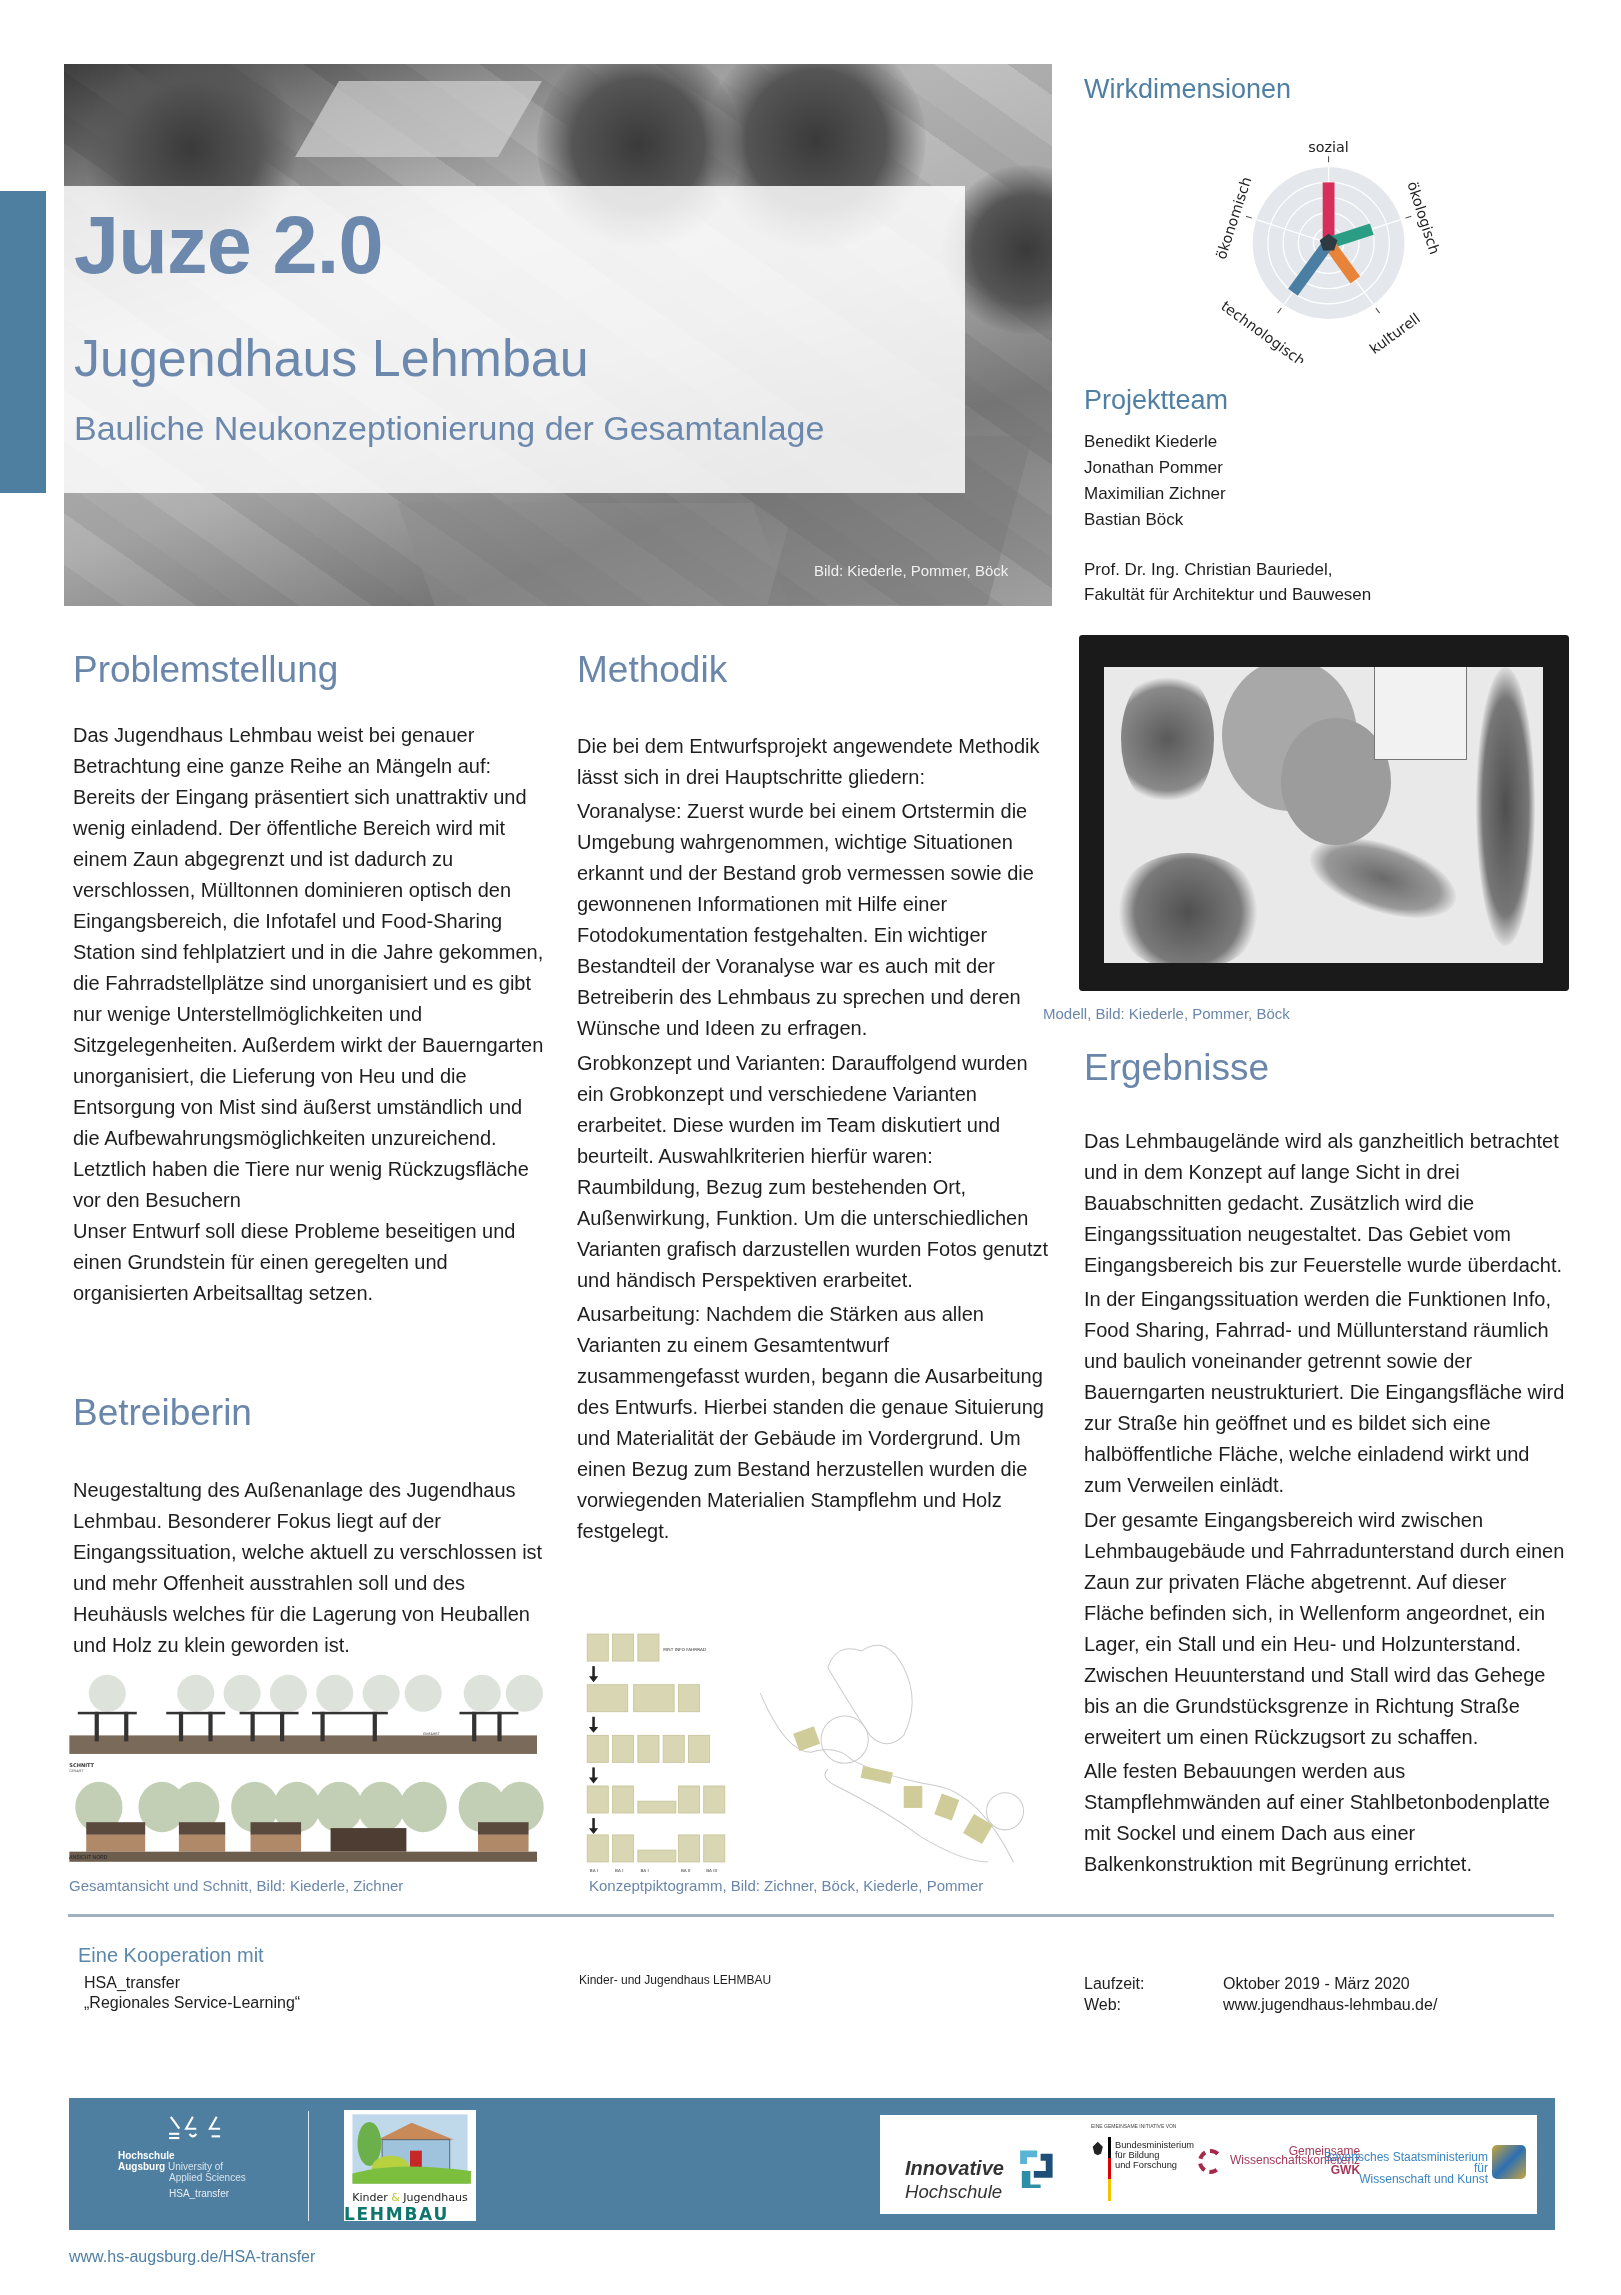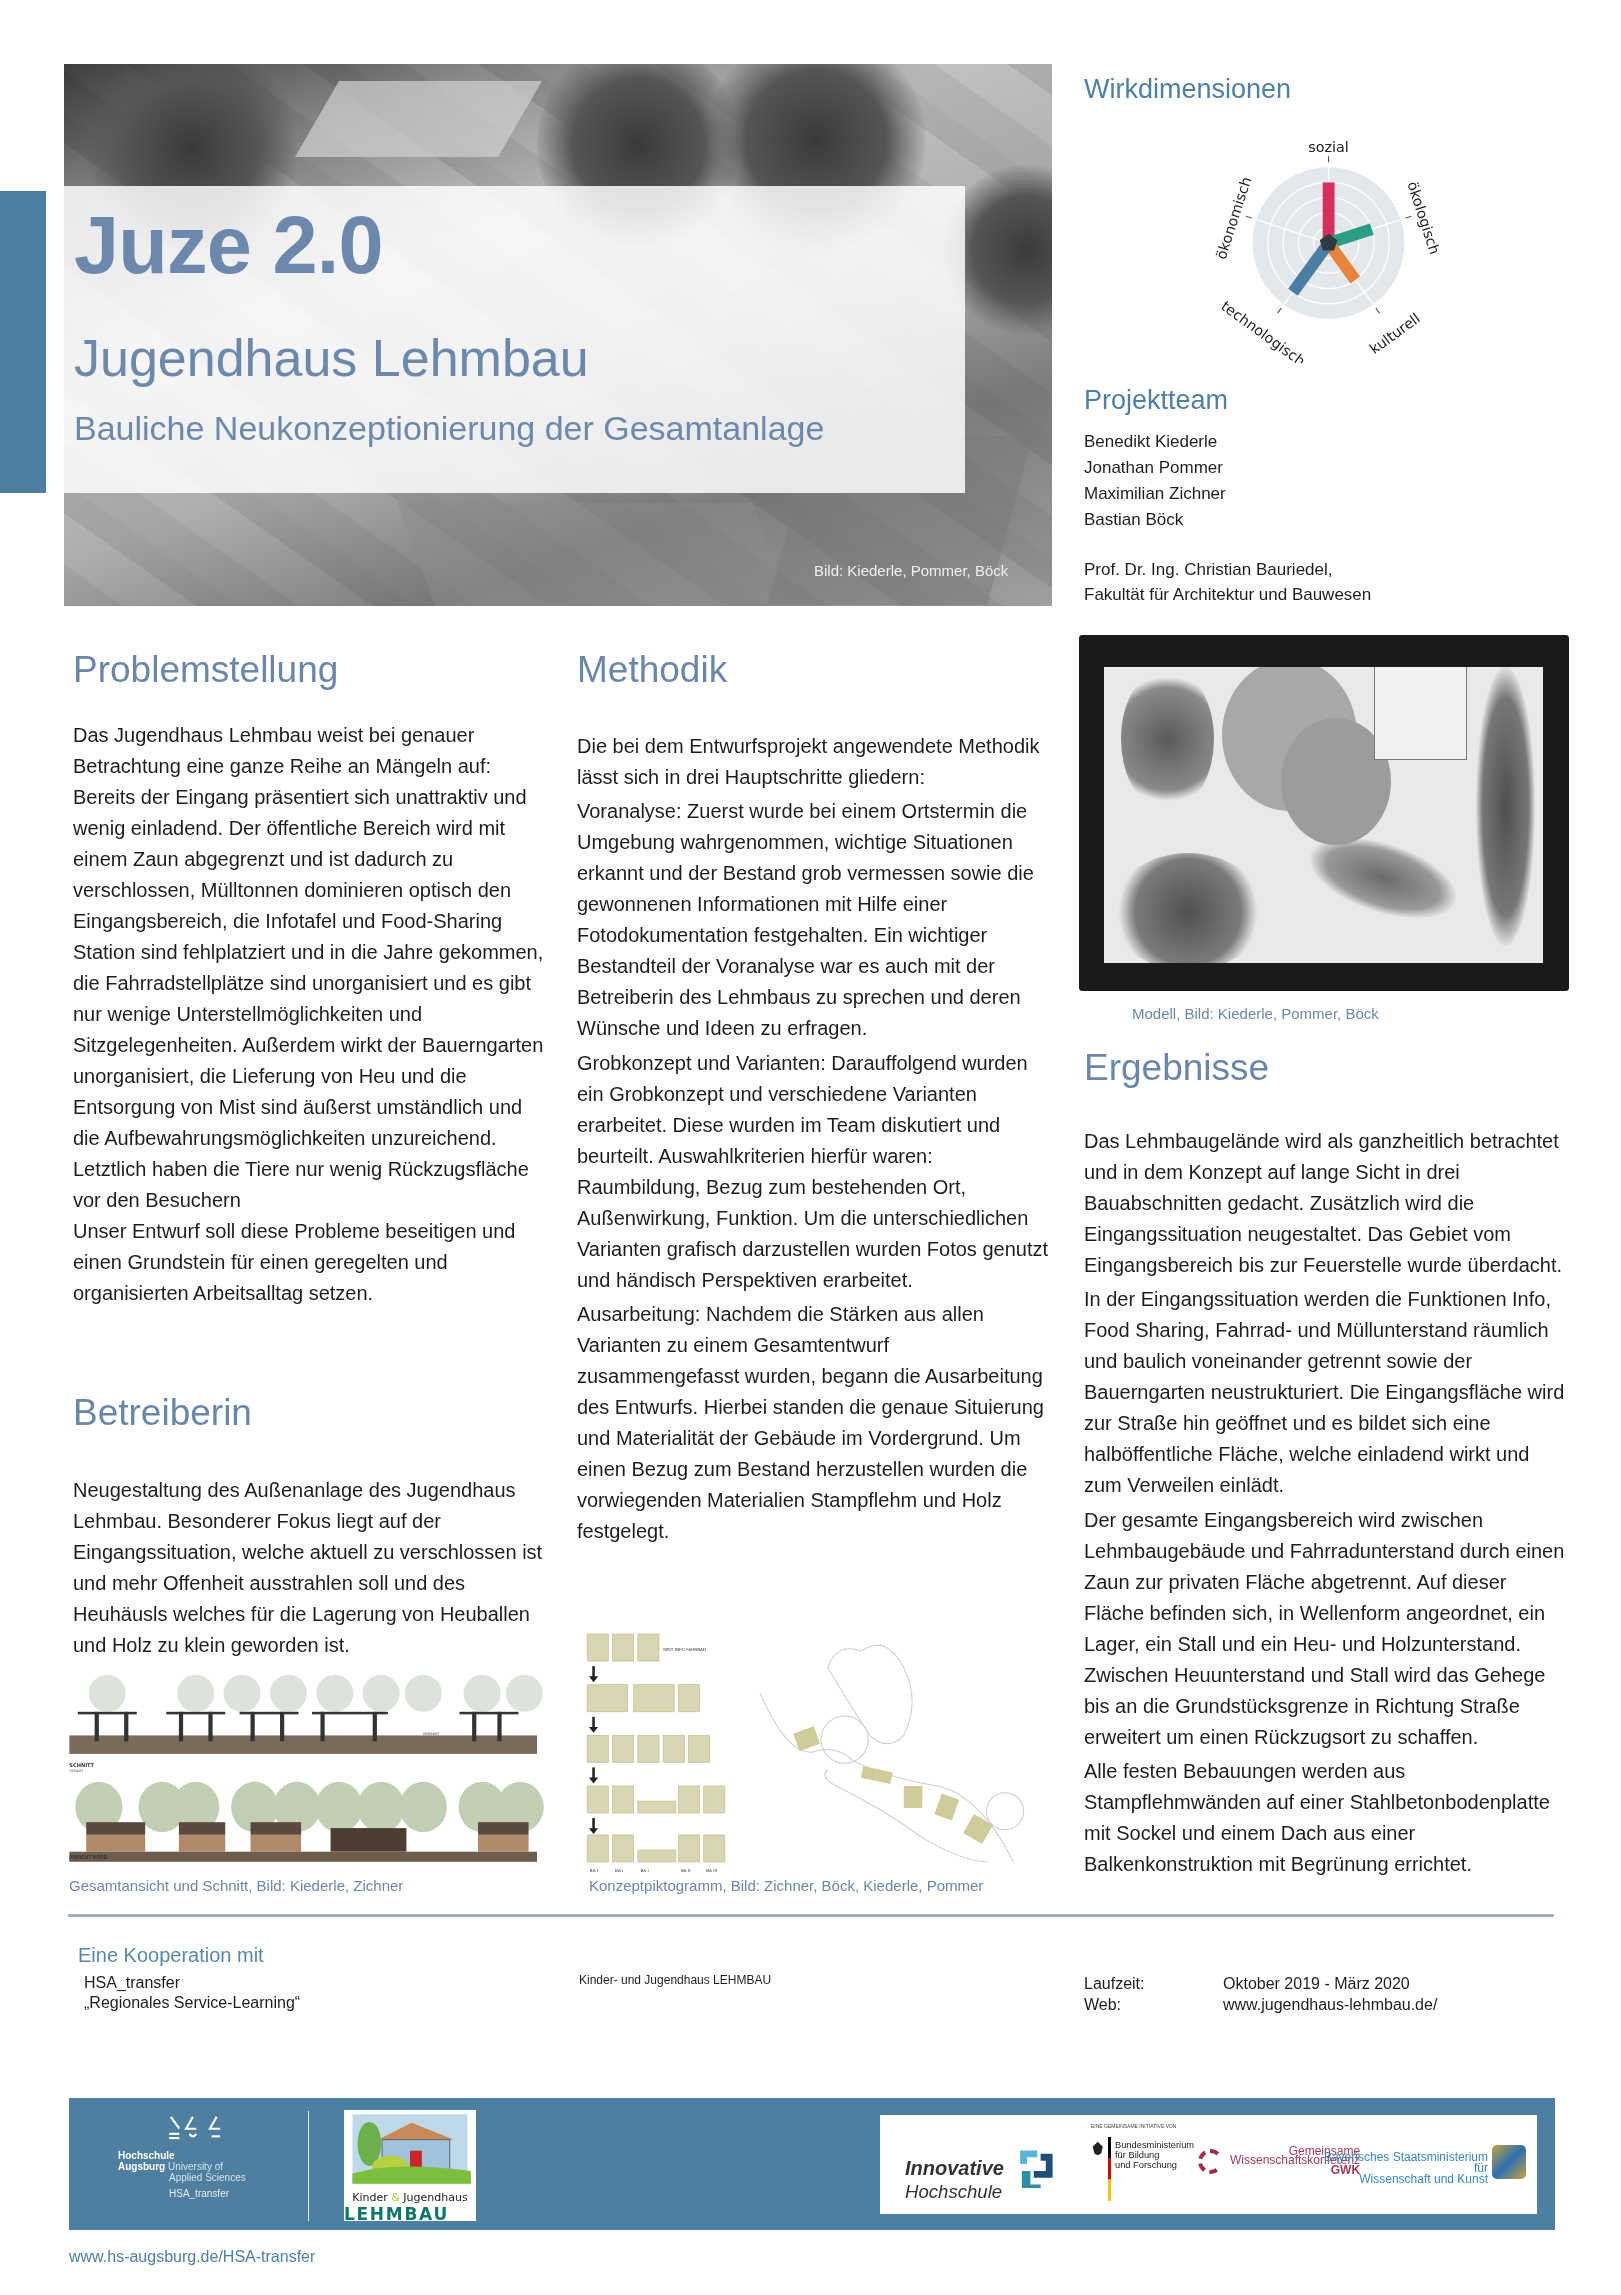--- a/index.html
+++ b/index.html
@@ -164,21 +164,21 @@
   <div class="model-inner">
     <div class="blob" style="left:118px;top:-8.4px;width:135px;height:152px;background:#a8a8a8;"></div>
     <div class="blob" style="left:177px;top:51px;width:110px;height:127px;background:#9c9c9c;"></div>
     <div class="blob" style="left:17px;top:0px;width:93px;height:144px;background:radial-gradient(circle,#5a5a5a,#8a8a8a 60%,rgba(0,0,0,0) 72%);"></div>
     <div class="blob" style="left:8.4px;top:186px;width:152px;height:118px;background:radial-gradient(circle,#505050,#7a7a7a 55%,rgba(0,0,0,0) 72%);"></div>
     <div class="blob" style="left:372px;top:0px;width:59px;height:279px;background:radial-gradient(ellipse,#4f4f4f,#777 55%,rgba(0,0,0,0) 72%);"></div>
     <div class="blob" style="left:203px;top:177px;width:152px;height:68px;background:radial-gradient(ellipse,#6a6a6a,#999 55%,rgba(0,0,0,0) 72%);transform:rotate(18deg);"></div>
     <div style="position:absolute;left:270px;top:0;width:93px;height:93px;border:1.7px solid #777;border-top:none;background:#f2f2f2;"></div>
   </div>
 </div>
-<div class="abs caption" style="left:1132px;top:1005px;">Modell, Bild: Kiederle, Pommer, Böck</div>
+<div class="abs caption" style="left:1043px;top:1005px;">Modell, Bild: Kiederle, Pommer, Böck</div>
 
 <div class="abs h-sec" style="left:1084px;top:1047px;">Ergebnisse</div>
 <div class="abs body-text" style="left:1084px;top:1126px;width:481px;">
   <p>Das Lehmbaugelände wird als ganzheitlich betrachtet und in dem Konzept auf lange Sicht in drei Bauabschnitten gedacht. Zusätzlich wird die Eingangssituation neugestaltet. Das Gebiet vom Eingangsbereich bis zur Feuerstelle wurde überdacht.</p>
   <p>In der Eingangssituation werden die Funktionen Info, Food Sharing, Fahrrad- und Müllunterstand räumlich und baulich voneinander getrennt sowie der Bauerngarten neustrukturiert. Die Eingangsfläche wird zur Straße hin geöffnet und es bildet sich eine halböffentliche Fläche, welche einladend wirkt und zum Verweilen einlädt.</p>
   <p>Der gesamte Eingangsbereich wird zwischen Lehmbaugebäude und Fahrradunterstand durch einen Zaun zur privaten Fläche abgetrennt. Auf dieser Fläche befinden sich, in Wellenform angeordnet, ein Lager, ein Stall und ein Heu- und Holzunterstand. Zwischen Heuunterstand und Stall wird das Gehege bis an die Grundstücksgrenze in Richtung Straße erweitert um einen Rückzugsort zu schaffen.</p>
   <p>Alle festen Bebauungen werden aus Stampflehmwänden auf einer Stahlbetonbodenplatte mit Sockel und einem Dach aus einer Balkenkonstruktion mit Begrünung errichtet.</p>
 </div>
 
 <div class="abs drawing1">

